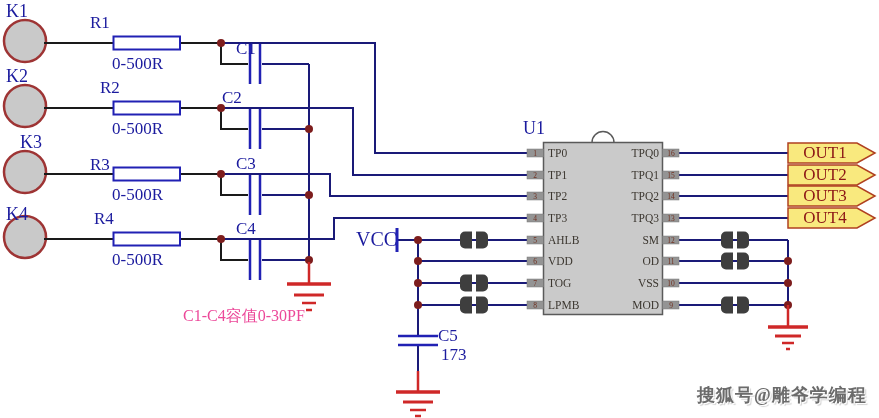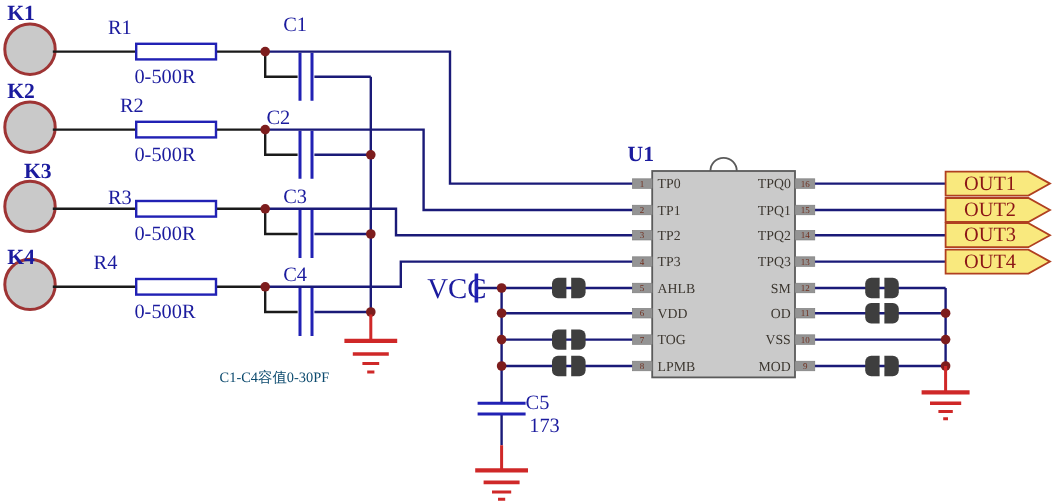--- a/index.html
+++ b/index.html
@@ -3,33 +3,33 @@
 <meta charset="utf-8">
 <style>
   html,body{margin:0;padding:0;background:#ffffff;}
   .stage{
     position:relative;width:879px;height:418px;background:#ffffff;overflow:hidden;
     font-family:"Liberation Serif", serif;
   }
   .stage svg{position:absolute;left:0;top:0;}
   .lbl{position:absolute;white-space:nowrap;line-height:1.05;}
   .blue{color:#1b1b9e;}
-  .lbl-18{font-size:18px;font-weight:bold;}
+  .lbl-18{font-size:18px;}
   .lbl-17{font-size:17px;}
-  .lbl-19{font-size:24px;}
+  .lbl-19{font-size:20px;}
   .out-lbl{
     position:absolute;left:792px;width:66px;height:32px;line-height:18px;
     text-align:center;font-size:17px;color:#8c1616;
   }
   .watermark{
     position:absolute;left:697px;top:383px;font-size:18px;color:#6b6b6b;
     letter-spacing:1px;font-weight:bold;
     text-shadow:1px 1px 0 #ffffff, 2px 2px 1px rgba(0,0,0,0.18);
   }
-  .note{position:absolute;left:183px;top:306px;font-size:12px;color:#0c4a6e;}
+  .note{position:absolute;left:183px;top:306px;font-size:16px;color:#ec4899;}
   .pin-name{font-size:11.5px;fill:#3c3730;font-family:"Liberation Serif",serif;}
   .pin-num{font-size:7.5px;fill:#703020;font-family:"Liberation Serif",serif;}
 </style>
 </head>
 <body>
 
 <div class="stage">
 
 <svg width="879" height="418" viewBox="0 0 879 418">
 
@@ -242,38 +242,39 @@
 </svg>
 
 <div class="lbl lbl-18 blue" style="left:6px;top:2px">K1</div>
 <div class="lbl lbl-18 blue" style="left:6px;top:67px">K2</div>
 <div class="lbl lbl-18 blue" style="left:20px;top:133px">K3</div>
 <div class="lbl lbl-18 blue" style="left:6px;top:205px">K4</div>
 
 <div class="lbl lbl-17 blue" style="left:90px;top:14px">R1</div>
 <div class="lbl lbl-17 blue" style="left:100px;top:79px">R2</div>
 <div class="lbl lbl-17 blue" style="left:90px;top:156px">R3</div>
-<div class="lbl lbl-17 blue" style="left:78px;top:210px">R4</div>
+<div class="lbl lbl-17 blue" style="left:94px;top:210px">R4</div>
 
 <div class="lbl lbl-17 blue" style="left:112px;top:55px">0-500R</div>
 <div class="lbl lbl-17 blue" style="left:112px;top:120px">0-500R</div>
 <div class="lbl lbl-17 blue" style="left:112px;top:186px">0-500R</div>
 <div class="lbl lbl-17 blue" style="left:112px;top:251px">0-500R</div>
 
-<div class="lbl lbl-17 blue" style="left:236px;top:12px">C1</div>
+<div class="lbl lbl-17 blue" style="left:236px;top:40px">C1</div>
 <div class="lbl lbl-17 blue" style="left:222px;top:89px">C2</div>
 <div class="lbl lbl-17 blue" style="left:236px;top:155px">C3</div>
 <div class="lbl lbl-17 blue" style="left:236px;top:220px">C4</div>
 
 <div class="lbl lbl-18 blue" style="left:523px;top:119px">U1</div>
 <div class="lbl lbl-19 blue" style="left:356px;top:229px">VCC</div>
 <div class="lbl lbl-17 blue" style="left:438px;top:327px">C5</div>
 <div class="lbl lbl-17 blue" style="left:441px;top:346px">173</div>
 
 <div class="note">C1-C4容值0-30PF</div>
 
 <div class="out-lbl" style="top:144px">OUT1</div>
 <div class="out-lbl" style="top:166px">OUT2</div>
 <div class="out-lbl" style="top:187px">OUT3</div>
 <div class="out-lbl" style="top:209px">OUT4</div>
 
+<div class="watermark">搜狐号@雕爷学编程</div>
 
 </div>
 
 </body></html>

